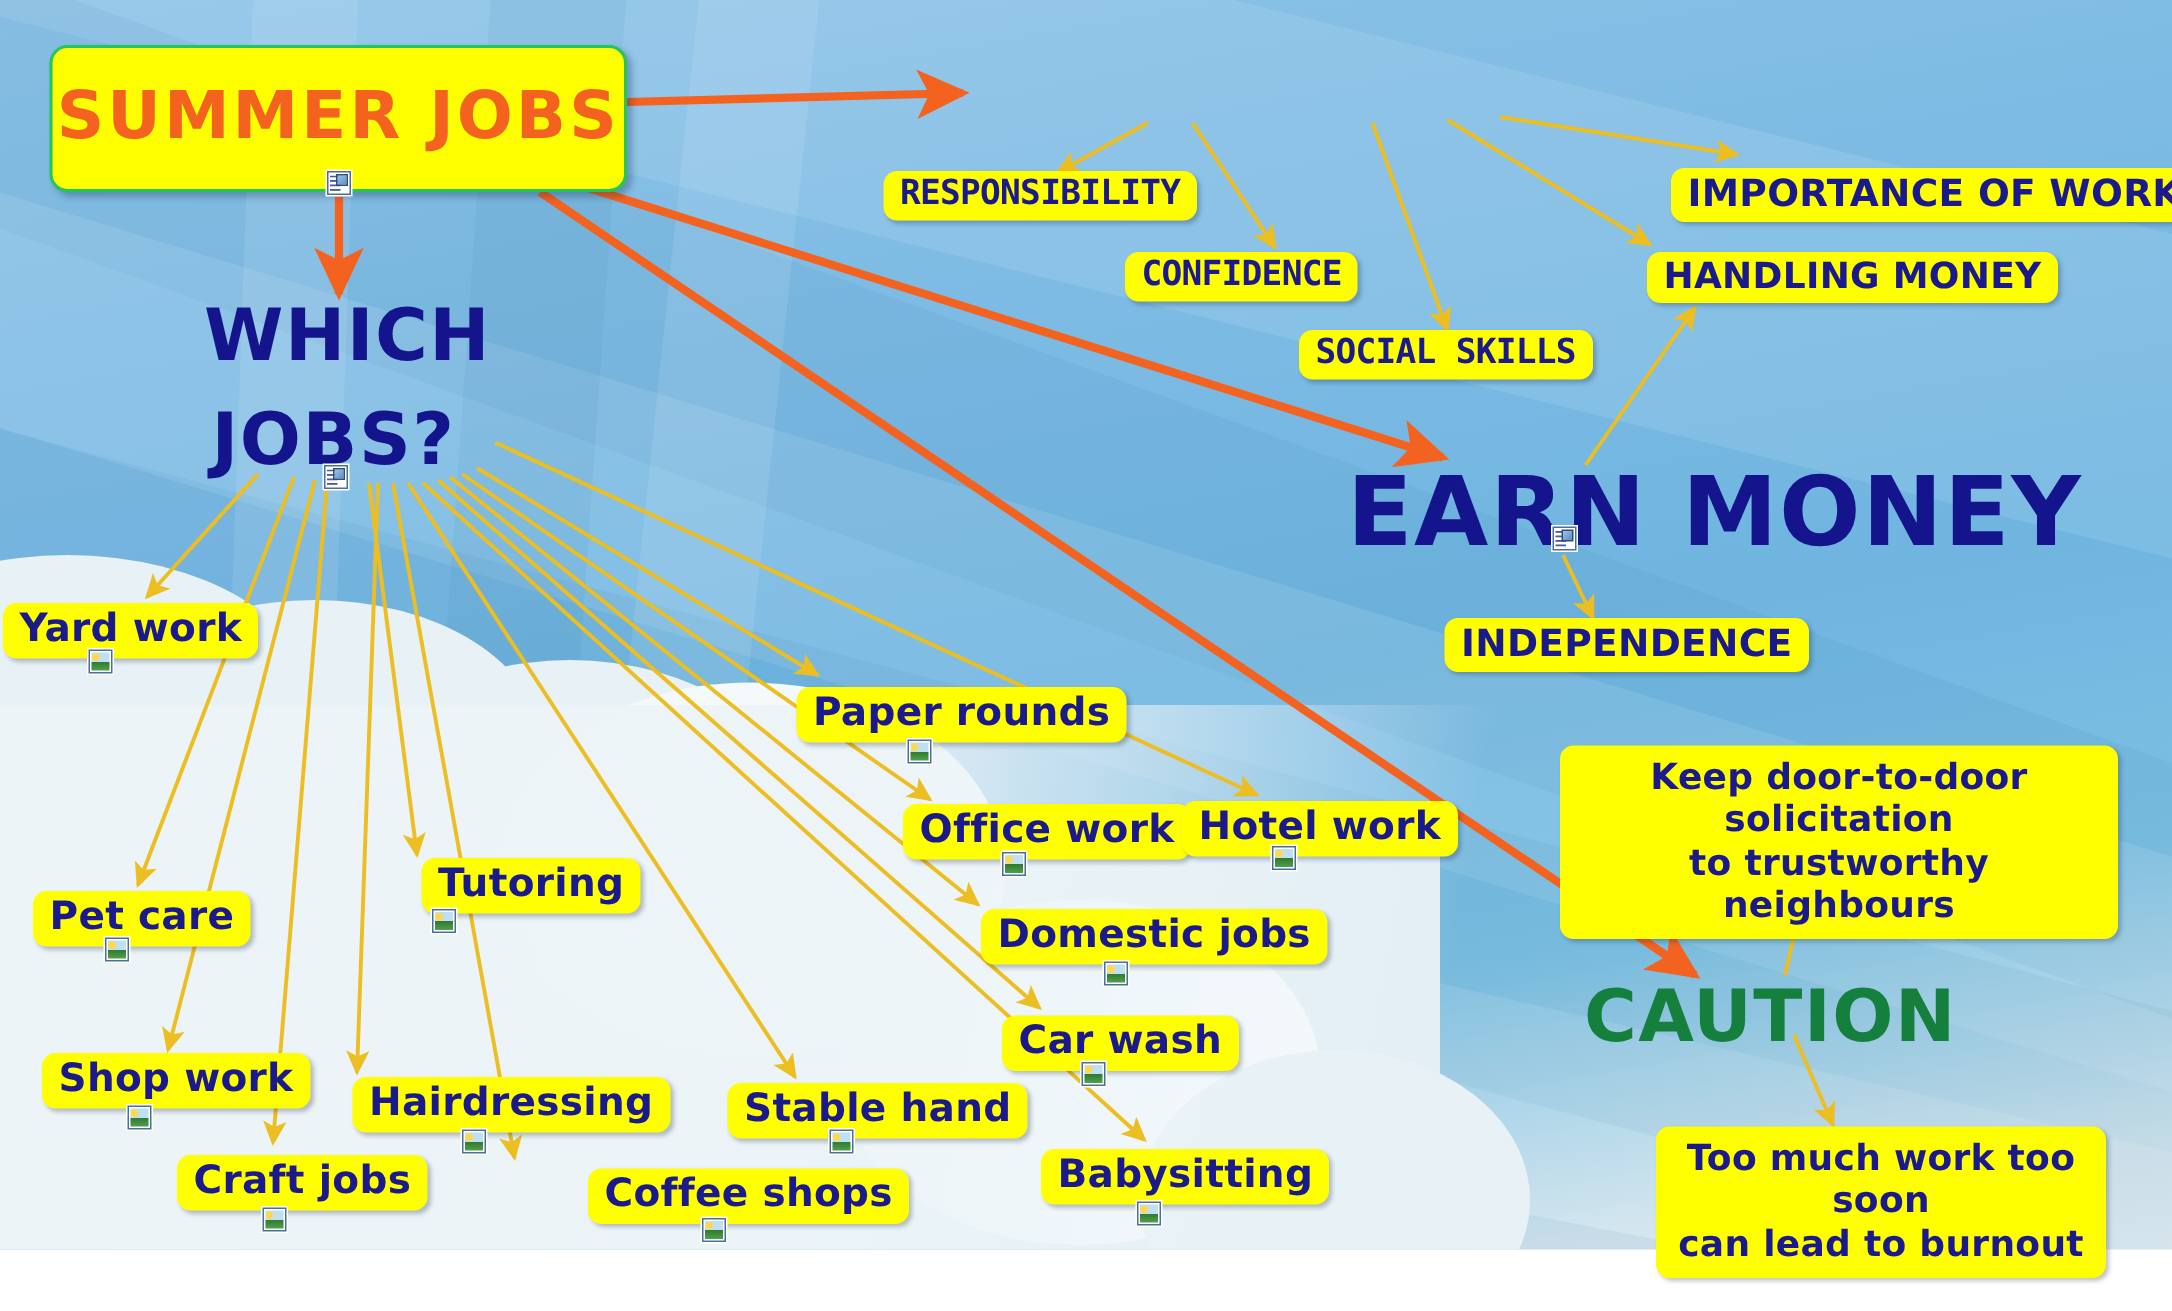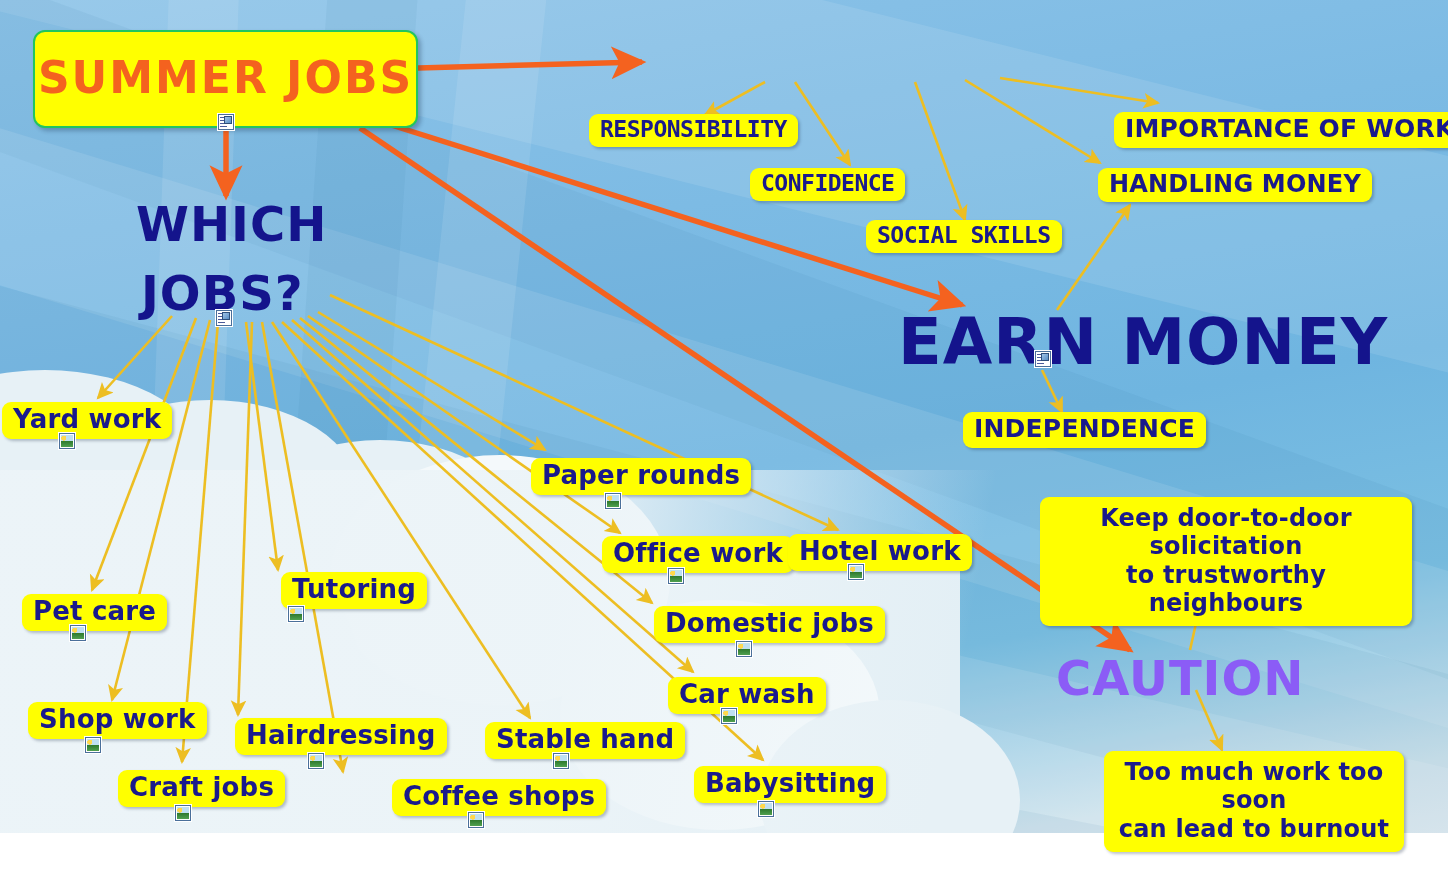--- a/index.html
+++ b/index.html
@@ -223,21 +223,21 @@
   <div class="chip comic" style="left:1114px; top:112px; font-size:25px;">IMPORTANCE OF WORK</div>
 
   <div class="plain bignode" style="left:136px; top:196px; font-size:48px;">WHICH</div>
   <div class="plain bignode" style="left:141px; top:265px; font-size:48px;">JOBS?</div>
   <div class="doc-icon" style="left:216px; top:310px;"></div>
 
   <div class="plain bignode" style="left:898px; top:305px; font-size:64px;">EARN MONEY</div>
   <div class="doc-icon" style="left:1035px; top:351px;"></div>
   <div class="chip comic" style="left:963px; top:412px; font-size:25px;">INDEPENDENCE</div>
 
-  <div class="plain bignode" style="left:1056px; top:650px; font-size:48px; color:#8b5cf6;">CAUTION</div>
+  <div class="plain bignode" style="left:1056px; top:650px; font-size:48px; color:#15803d;">CAUTION</div>
   <div class="chip comic multiline" style="left:1040px; top:497px; width:372px; font-size:24px; padding:7px 10px 9px 10px;">
     <span>Keep door-to-door solicitation</span><br>
     <span>to trustworthy neighbours</span>
   </div>
   <div class="chip comic multiline" style="left:1104px; top:751px; width:300px; font-size:24px; padding:7px 10px 9px 10px;">
     <span>Too much work too soon</span><br>
     <span>can lead to burnout</span>
   </div>
 
   <div class="chip comic" style="left:2px; top:402px; font-size:26px;">Yard work</div>

